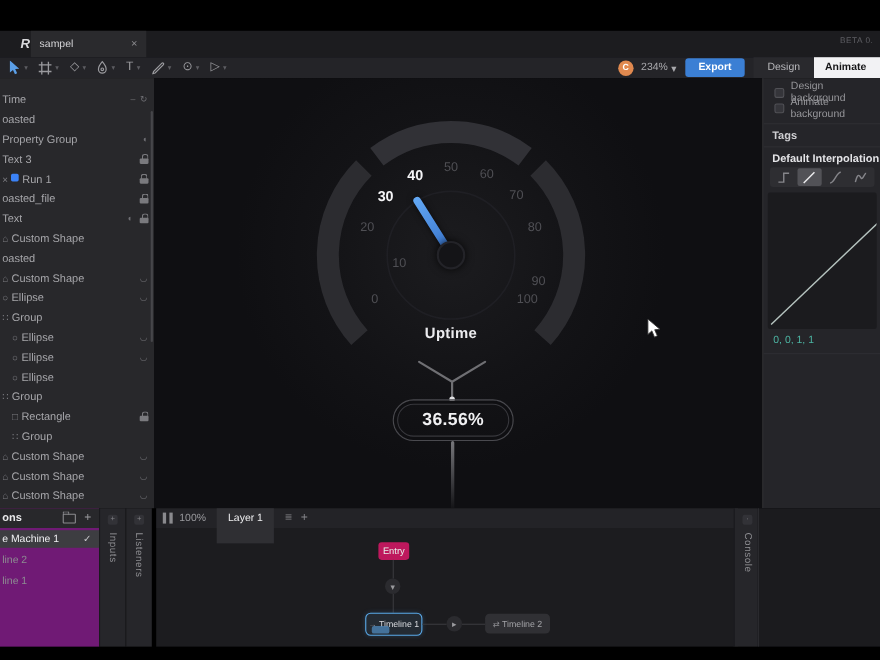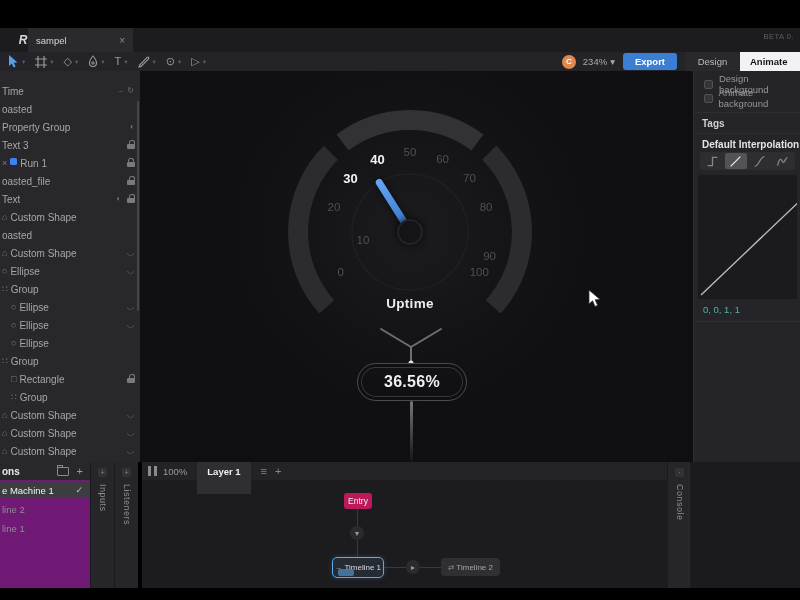--- a/index.html
+++ b/index.html
@@ -100,21 +100,21 @@
   .acheck.show{display:inline;}
   .strip{position:absolute;top:462px;width:24px;height:126px;background:#26262a;border-left:1px solid #1a1a1d;box-sizing:border-box;}
   .strip .sbtn{position:absolute;left:7px;top:6px;width:9px;height:9px;background:#323237;border-radius:2px;
         color:#85858a;font-size:7px;line-height:9px;text-align:center;}
   .strip .slabel{position:absolute;left:7px;top:22px;writing-mode:vertical-rl;color:#8f8f93;font-size:9px;letter-spacing:.5px;}
   
   .timeline{position:absolute;left:142px;top:462px;width:529px;height:126px;background:#1c1c1f;overflow:hidden;}
   .tl-head{position:absolute;left:0;top:0;width:529px;height:18px;background:#232327;display:flex;align-items:center;}
   .pagesicon{width:9px;height:10px;border-left:3px solid #8a8a8e;border-right:3px solid #8a8a8e;box-sizing:border-box;margin:0 6px 0 6px;}
   .tl-zoom{color:#9a9a9e;font-size:9.5px;margin-right:10px;}
-  .tl-tab{height:18px;background:#2f2f33;color:#f0f0f2;font-size:9.5px;font-weight:bold;display:flex;align-items:center;padding:14px 10px;}
+  .tl-tab{height:18px;background:#2f2f33;color:#f0f0f2;font-size:9.5px;font-weight:normal;display:flex;align-items:center;padding:14px 10px;}
   .tl-menu{color:#85858a;font-size:11px;margin-left:10px;}
   .tl-plus{color:#85858a;font-size:11px;margin-left:8px;}
   .node-entry{position:absolute;left:202px;top:31px;width:28px;height:16px;background:#be185d;border-radius:3px;
         color:#e8f1ea;font-size:8.5px;display:flex;align-items:center;justify-content:center;}
   .vline{position:absolute;width:1px;background:#3a3a3e;}
   .hline{position:absolute;height:1px;background:#3a3a3e;}
   .chev-circle{position:absolute;width:14px;height:14px;border-radius:50%;background:#2b2b2f;color:#9a9a9e;
         display:flex;align-items:center;justify-content:center;font-size:8px;}
   .node-t1{position:absolute;left:190px;top:95px;width:52px;height:21px;background:#242b33;border:1.5px solid #5aa9e8;
         border-radius:5px;box-sizing:border-box;display:flex;align-items:center;justify-content:center;gap:2px;

